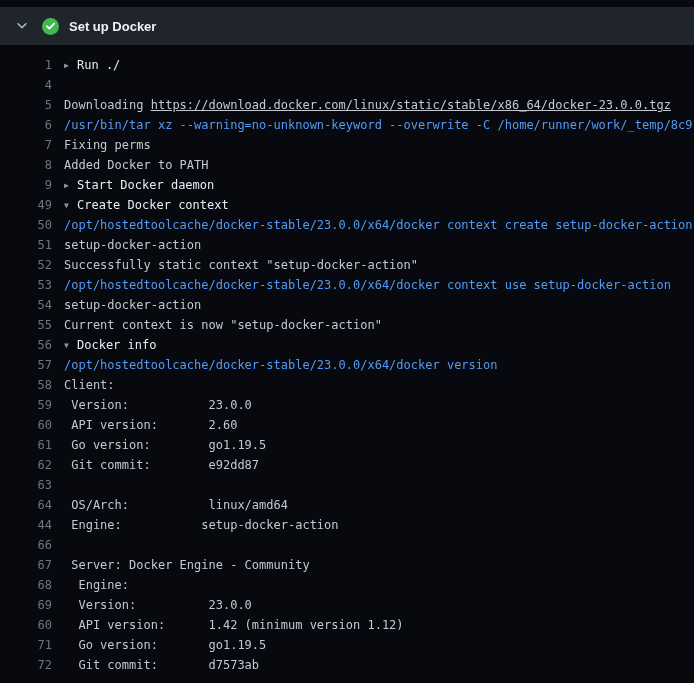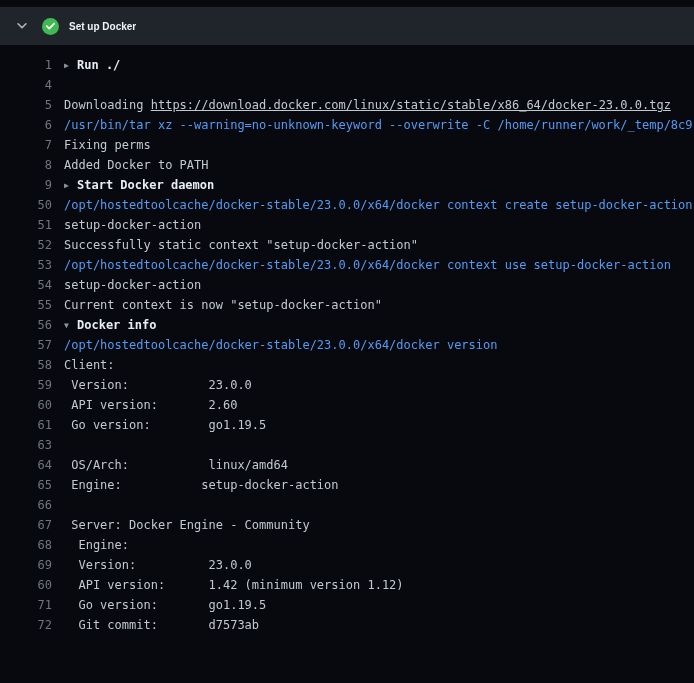--- a/index.html
+++ b/index.html
@@ -25,21 +25,21 @@
   }
   .step-header .check {
     margin-left: 12px;
     width: 17px; height: 17px;
     flex: none;
     display: flex; align-items: center;
   }
   .step-title {
     margin-left: 10px;
     font-family: "Liberation Sans", "DejaVu Sans", sans-serif;
-    font-size: 10px;
+    font-size: 13px;
     font-weight: 600;
     color: #f0f3f6;
     white-space: nowrap;
   }
   .log {
     padding-top: 10px;
   }
   .line {
     display: flex;
     height: 20px;
@@ -60,21 +60,21 @@
     color: var(--text, #c2c9d1);
   }
   .line.group { cursor: pointer; }
   .arrow {
     display: inline-block;
     width: 13px;
     font-size: 8px;
     color: #8b949e;
     transform: translateY(-1px);
   }
-  .group-title { color: var(--group-text, #e6edf3); font-weight: bold; }
+  .group-title { color: var(--group-text, #e6edf3); }
   .command { color: var(--command-blue, #539bf5); }
   .log-link {
     color: var(--text, #c2c9d1);
     text-decoration: underline;
     cursor: pointer;
   }
 </style>
 </head>
 <body style="--header-bg: #20252c; --log-bg: #07090e; --text: #c2c9d1; --group-text: #e6edf3; --line-number: #6e7681; --command-blue: #539bf5; --success-green: #3fb950;">
 
@@ -94,35 +94,37 @@
 </div>
 
 <div class="log" id="log-lines">
     <div class="line group"><span class="num">1</span><span class="content"><span class="arrow">▶</span><span class="group-title">Run ./</span></span></div>
     <div class="line group"><span class="num">4</span></div>
     <div class="line"><span class="num">5</span><span class="content"><span>Downloading </span><a class="log-link">https://download.docker.com/linux/static/stable/x86_64/docker-23.0.0.tgz</a></span></div>
     <div class="line"><span class="num">6</span><span class="content command">/usr/bin/tar xz --warning=no-unknown-keyword --overwrite -C /home/runner/work/_temp/8c9</span></div>
     <div class="line"><span class="num">7</span><span class="content">Fixing perms</span></div>
     <div class="line"><span class="num">8</span><span class="content">Added Docker to PATH</span></div>
     <div class="line group"><span class="num">9</span><span class="content"><span class="arrow">▶</span><span class="group-title">Start Docker daemon</span></span></div>
+    <div class="line group"><span class="num">49</span><span class="content"><span class="arrow">▼</span><span class="group-title">Create Docker context</span></span></div>
     <div class="line"><span class="num">50</span><span class="content command">/opt/hostedtoolcache/docker-stable/23.0.0/x64/docker context create setup-docker-action</span></div>
     <div class="line"><span class="num">51</span><span class="content">setup-docker-action</span></div>
     <div class="line"><span class="num">52</span><span class="content">Successfully static context "setup-docker-action"</span></div>
     <div class="line"><span class="num">53</span><span class="content command">/opt/hostedtoolcache/docker-stable/23.0.0/x64/docker context use setup-docker-action</span></div>
     <div class="line"><span class="num">54</span><span class="content">setup-docker-action</span></div>
     <div class="line"><span class="num">55</span><span class="content">Current context is now "setup-docker-action"</span></div>
     <div class="line group"><span class="num">56</span><span class="content"><span class="arrow">▼</span><span class="group-title">Docker info</span></span></div>
     <div class="line"><span class="num">57</span><span class="content command">/opt/hostedtoolcache/docker-stable/23.0.0/x64/docker version</span></div>
     <div class="line"><span class="num">58</span><span class="content">Client:</span></div>
     <div class="line"><span class="num">59</span><span class="content"> Version:           23.0.0</span></div>
     <div class="line"><span class="num">60</span><span class="content"> API version:       2.60</span></div>
     <div class="line"><span class="num">61</span><span class="content"> Go version:        go1.19.5</span></div>
+    <div class="line"><span class="num">62</span><span class="content"> Git commit:        e92dd87</span></div>
     <div class="line"><span class="num">63</span></div>
     <div class="line"><span class="num">64</span><span class="content"> OS/Arch:           linux/amd64</span></div>
-    <div class="line"><span class="num">65</span><span class="content"> Engine:           setup-docker-action</span></div>
+    <div class="line"><span class="num">44</span><span class="content"> Engine:           setup-docker-action</span></div>
     <div class="line"><span class="num">66</span><span class="content"></span></div>
     <div class="line"><span class="num">67</span><span class="content"> Server: Docker Engine - Community</span></div>
     <div class="line"><span class="num">68</span><span class="content">  Engine:</span></div>
     <div class="line"><span class="num">69</span><span class="content">  Version:          23.0.0</span></div>
     <div class="line"><span class="num">60</span><span class="content">  API version:      1.42 (minimum version 1.12)</span></div>
     <div class="line"><span class="num">71</span><span class="content">  Go version:       go1.19.5</span></div>
     <div class="line"><span class="num">72</span><span class="content">  Git commit:       d7573ab</span></div>
   </div>
 
 </body></html>

